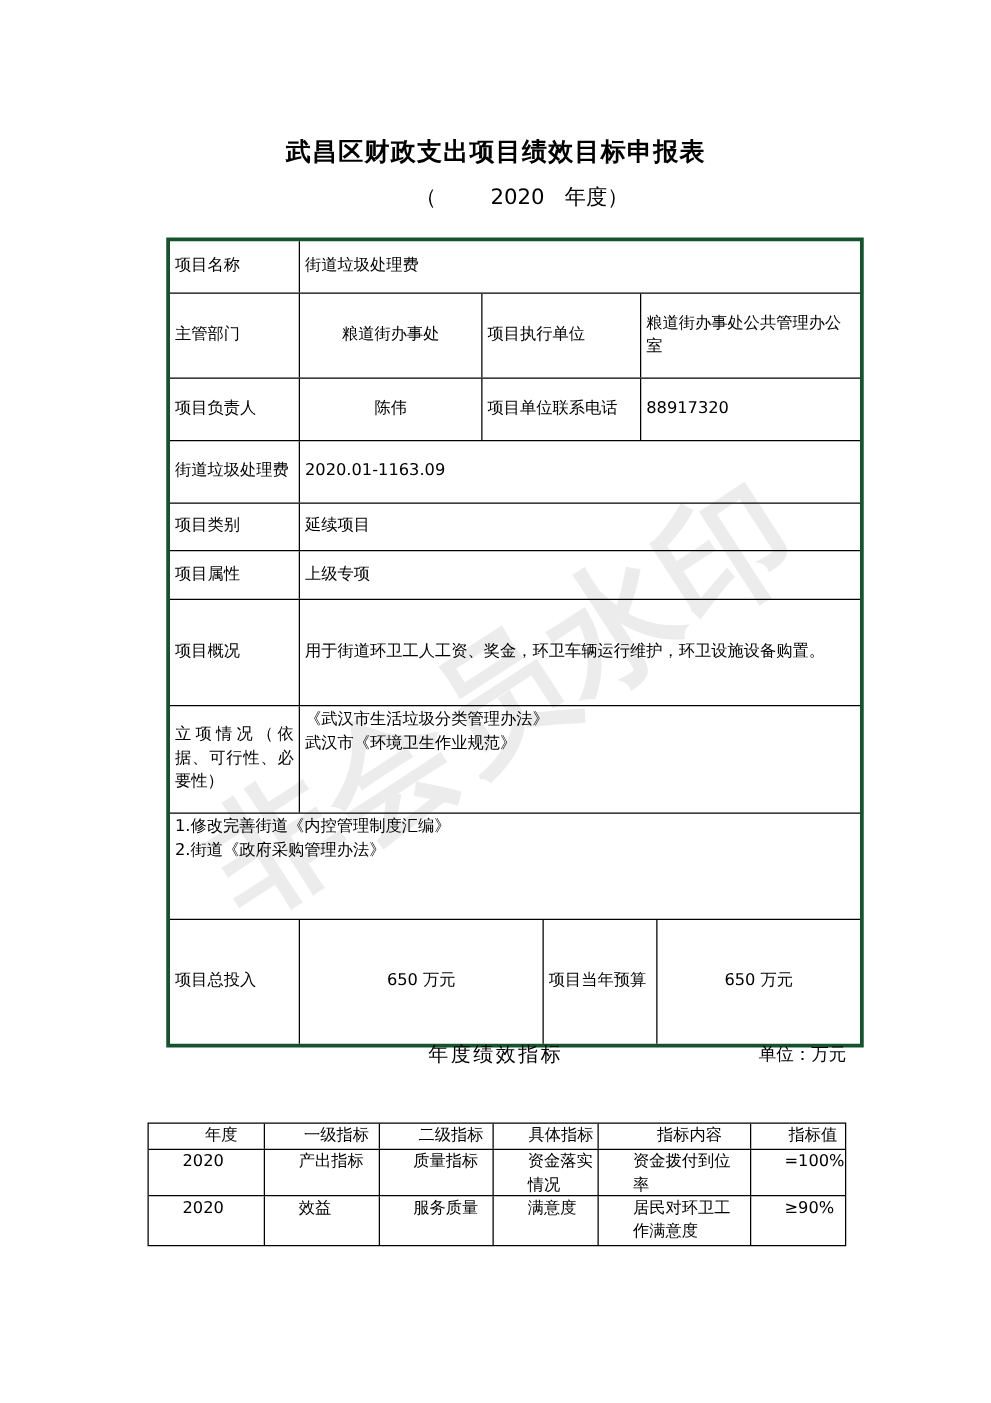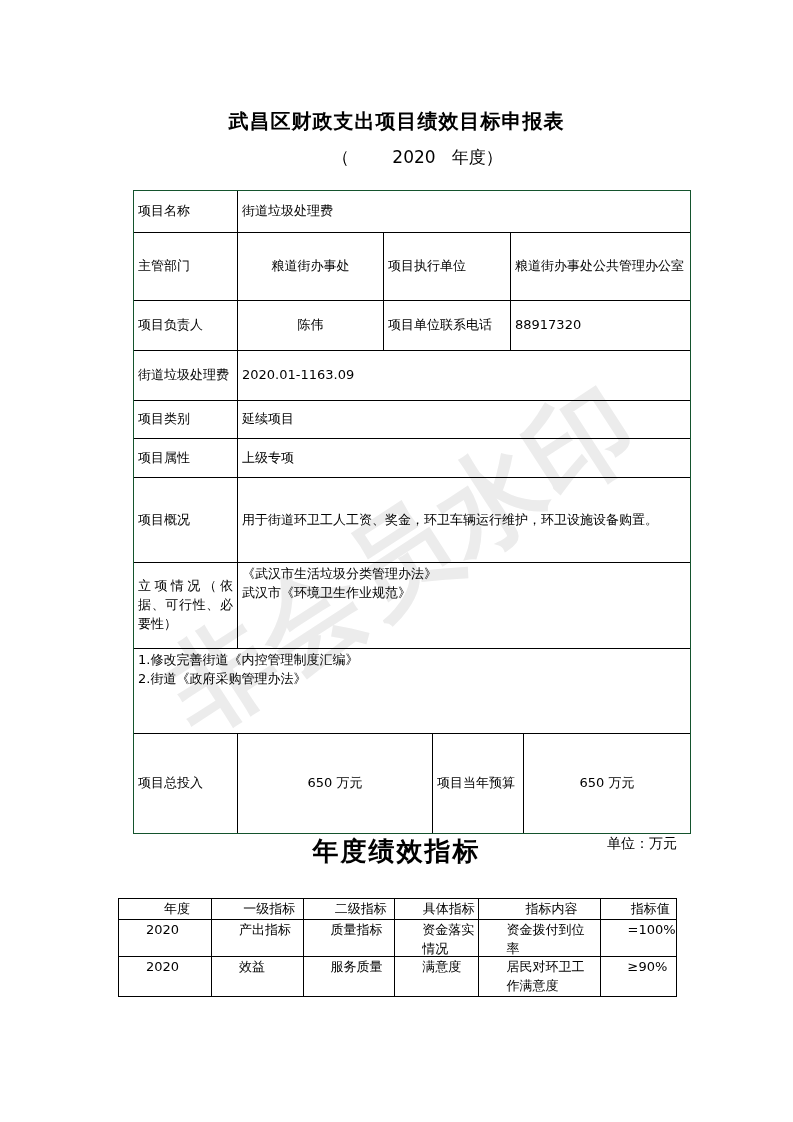--- a/index.html
+++ b/index.html
@@ -19,21 +19,21 @@
     position:absolute; top:108px; left:0; width:100%; margin:0;
     text-align:center; font-size:20px; font-weight:bold; letter-spacing:1px;
   }
   .doc-subtitle {
     position:absolute; top:146px; left:0; width:100%;
     text-align:center; font-size:17px; white-space:pre;padding-left:21px;
   }
   
   .t1 {
     position:absolute; left:133px; top:190px; width:558px;
-    border:1px solid #14532d; box-sizing:border-box; background:transparent;
+    border:3px solid #14532d; box-sizing:border-box; background:transparent;
   }
   .t2 {
     position:absolute; left:118px; top:898px; width:559px;
     border:1px solid #000; box-sizing:border-box;
   }
   .r { display:flex; border-bottom:1px solid #000; }
   .r:last-child { border-bottom:none; }
   .c {
     box-sizing:border-box; border-right:1px solid #000;
     padding:2px 4px; font-size:13px; line-height:1.45;
@@ -54,21 +54,21 @@
   
   .t2 .c { padding:1px 3px;margin-left:24px; }
   .t2 .hd .c { justify-content:center; text-align:center; }
   .k1{width:93px} .k2{width:91px} .k3{width:91px} .k4{width:81px} .k5{width:132px} .k6{width:69px}
   
   .h41{height:41px}.h67{height:67px}.h49{height:49px}.h37{height:37px}.h38{height:38px}
   .h84{height:84px}.h85{height:85px}.h99{height:99px}
   .g20{height:20px}.g36{height:36px}.g39{height:39px}
   .section-title {
     position:absolute; top:834px; left:0; width:100%; margin:0;
-    text-align:center; font-size:26px; font-weight:bold; letter-spacing:2px;
+    text-align:center; font-size:16px; font-weight:normal; letter-spacing:2px;
   }
   .unit-label { position:absolute; top:835px; right:116px; font-size:14px; }
   .page-number {
     position:absolute; top:1046px; left:0; width:100%;
     text-align:right; font-size:13px;
     font-family:Liberation Sans, sans-serif;
     padding-left:45px;
   }
 </style>
 </head>

